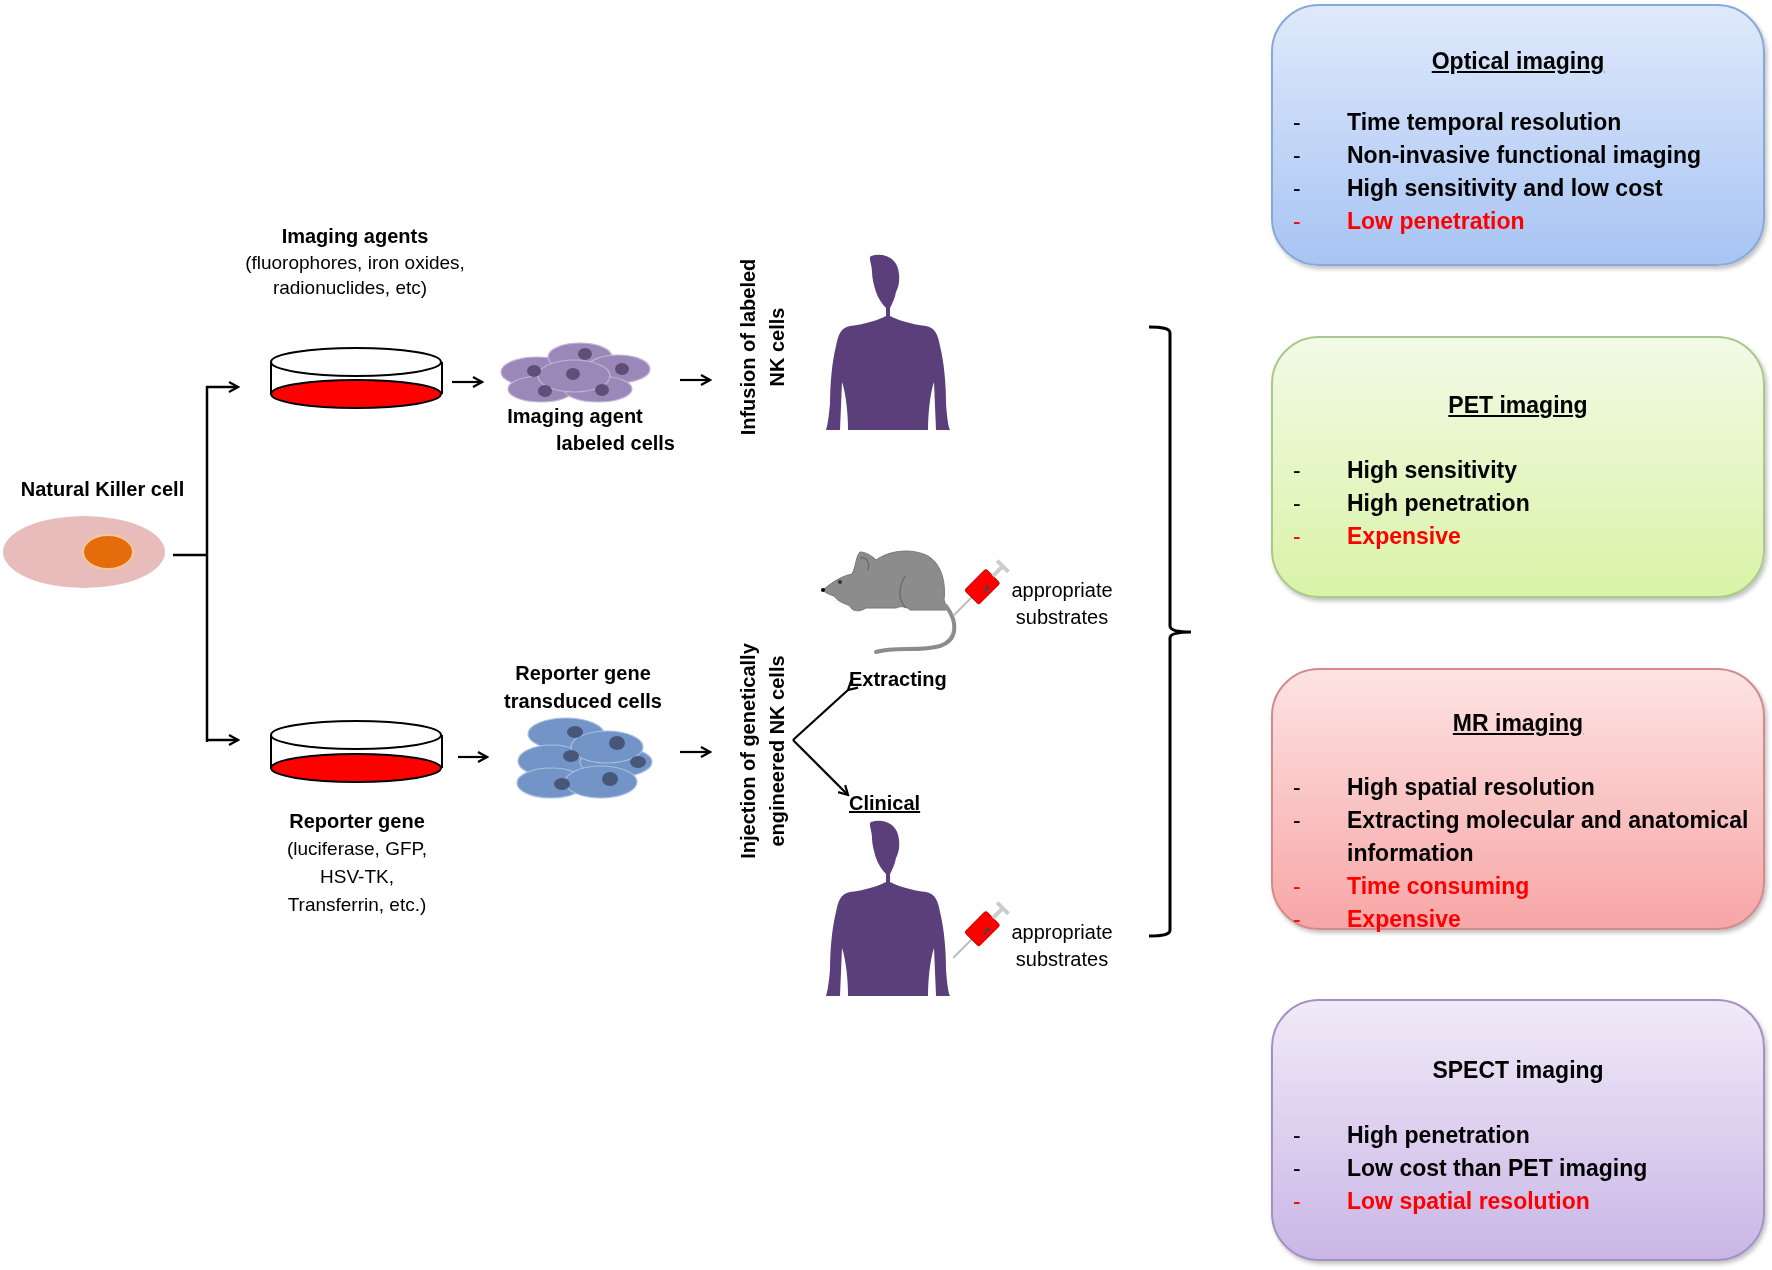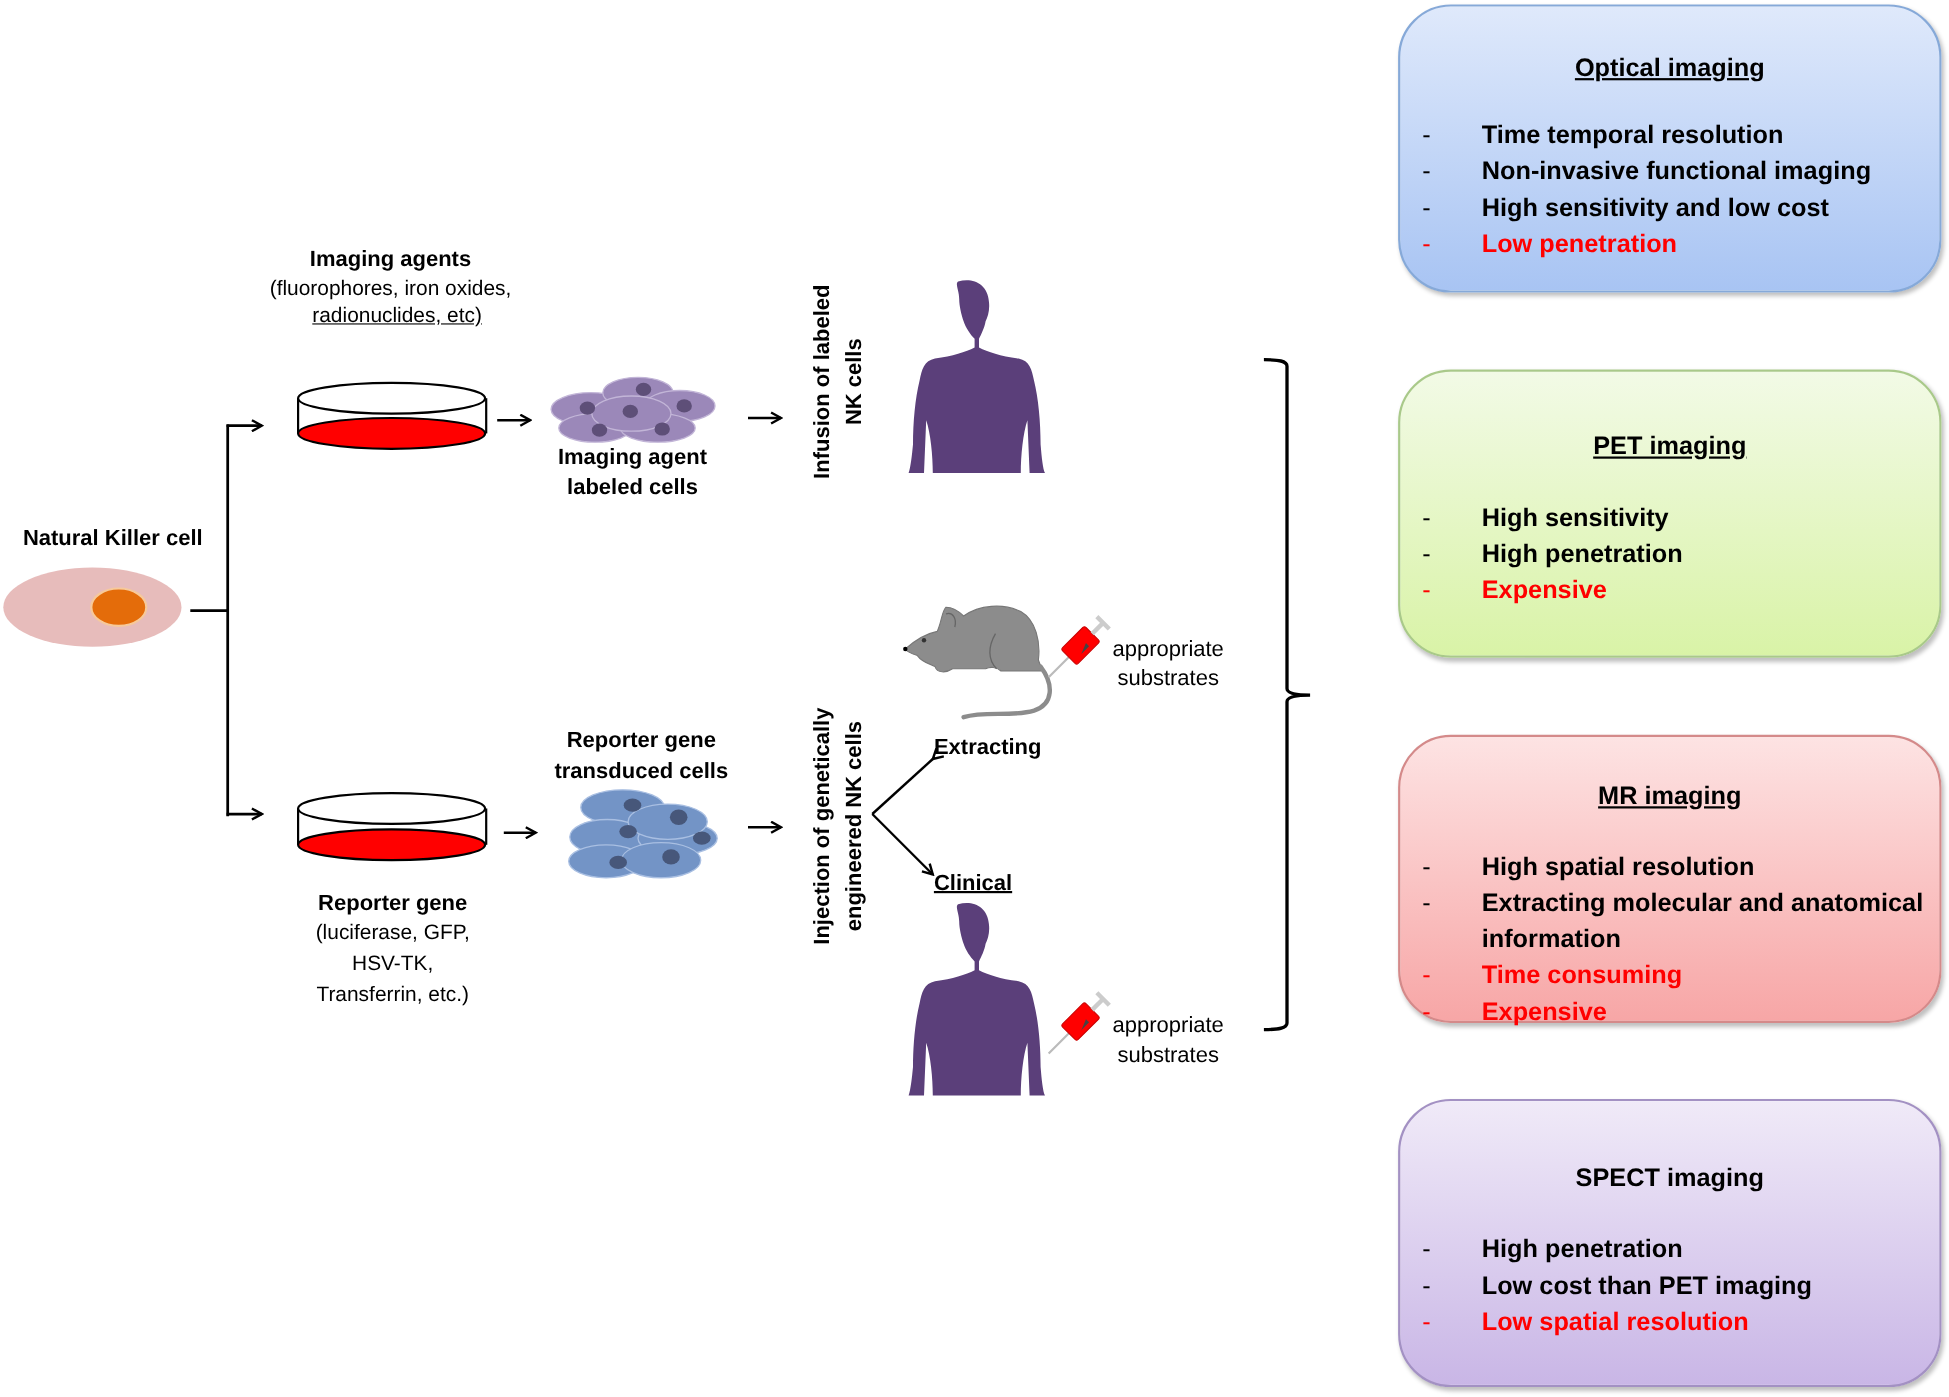--- a/index.html
+++ b/index.html
@@ -143,24 +143,24 @@
     <line x1="28" y1="-8" x2="28" y2="8" stroke="#ccc" stroke-width="4"></line>
   </g>
 
   <path d="M1149,327 C1162,327 1170,328 1170,333 L1170,626 C1170,630 1176,632 1191,632 C1176,632 1170,634 1170,638 L1170,930 C1170,935 1162,936 1149,936" fill="none" stroke="#000" stroke-width="3"></path>
 </svg>
 
 <div class="lbl bold t20" style="left:10px; top:476px; width:185px;">Natural Killer cell</div>
 
 <div class="lbl bold t20" style="left:235px; top:223px; width:240px;">Imaging agents</div>
 <div class="lbl t18" style="left:215px; top:250px; width:280px;">(fluorophores, iron oxides,</div>
-<div class="lbl t18" style="left:221px; top:275px; width:280px;text-decoration:underline;">radionuclides, etc)</div>
+<div class="lbl t18" style="left:210px; top:275px; width:280px;">radionuclides, etc)</div>
 
 <div class="lbl bold t20" style="left:475px; top:403px; width:200px;">Imaging agent</div>
-<div class="lbl bold t20" style="left:475px; top:430px; width:200px;">labeled cells</div>
+<div class="lbl bold t20" style="left:475px; top:430px; width:200px;text-align:right;">labeled cells</div>
 
 <div class="lbl bold t20" style="left:483px; top:660px; width:200px;">Reporter gene</div>
 <div class="lbl bold t20" style="left:483px; top:688px; width:200px;">transduced cells</div>
 
 <div class="lbl bold t20" style="left:257px; top:808px; width:200px;">Reporter gene</div>
 <div class="lbl t18" style="left:237px; top:836px; width:240px;">(luciferase, GFP,</div>
 <div class="lbl t18" style="left:237px; top:864px; width:240px;">HSV-TK,</div>
 <div class="lbl t18" style="left:237px; top:892px; width:240px;">Transferrin, etc.)</div>
 
 <div class="vtext" style="left:663px; top:318px; width:200px; height:58px;">

